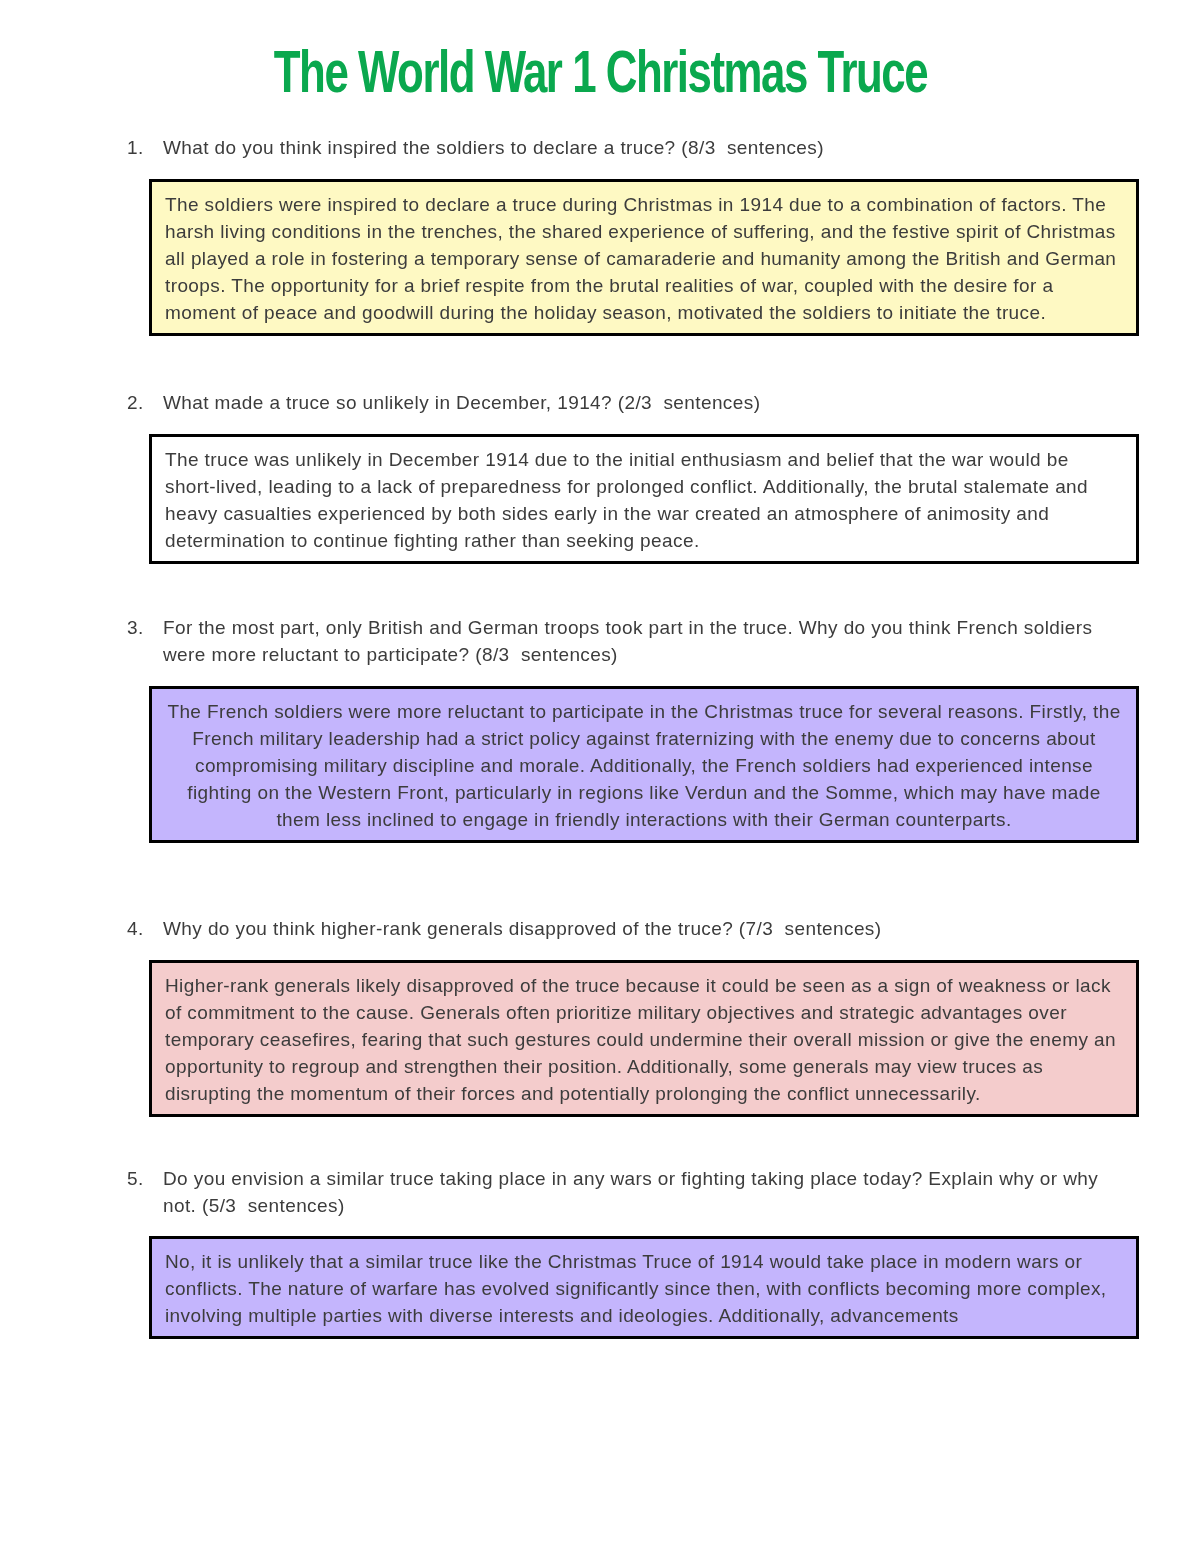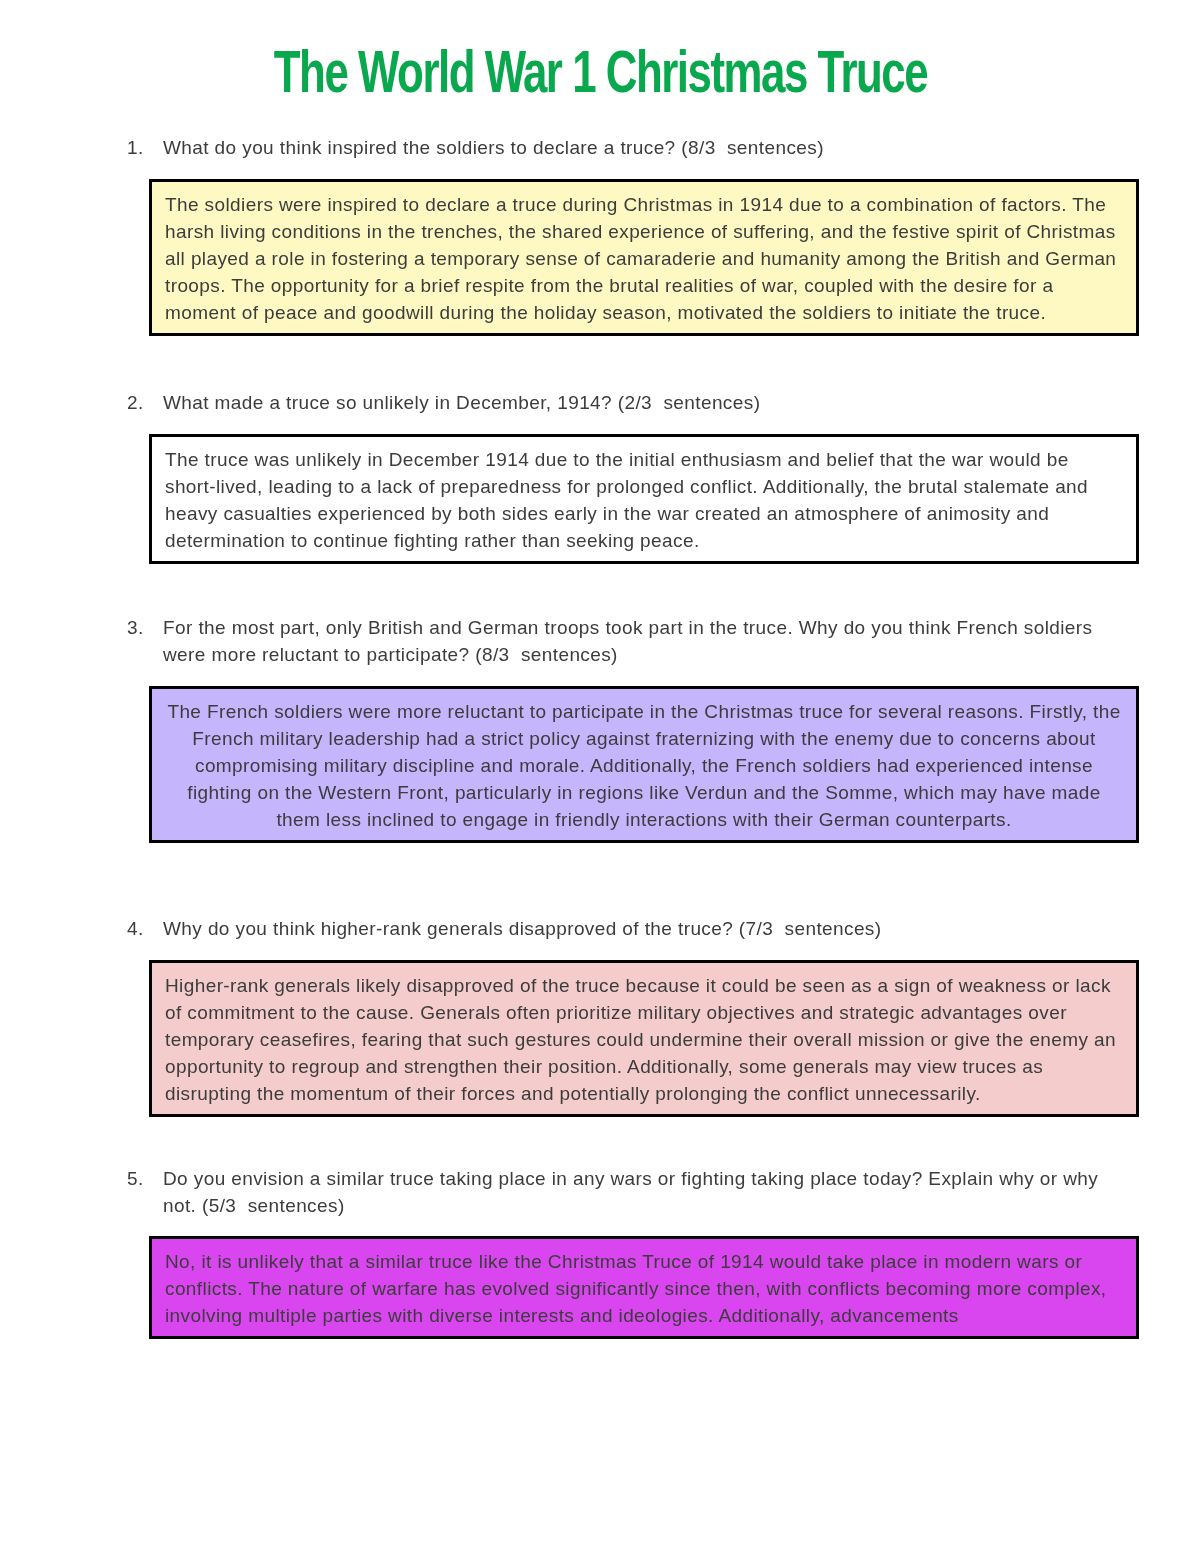--- a/index.html
+++ b/index.html
@@ -104,17 +104,17 @@
     <span class="q-text">Why do you think higher-rank generals disapproved of the truce? (7/3  sentences)</span>
   </div>
   <div class="answer-box" style="background-color: rgb(244, 204, 204);">
     <p class="answer-text">Higher-rank generals likely disapproved of the truce because it could be seen as a sign of weakness or lack of commitment to the cause. Generals often prioritize military objectives and strategic advantages over temporary ceasefires, fearing that such gestures could undermine their overall mission or give the enemy an opportunity to regroup and strengthen their position. Additionally, some generals may view truces as disrupting the momentum of their forces and potentially prolonging the conflict unnecessarily.</p>
   </div>
 
   <div class="question q5">
     <span class="q-num">5.</span>
     <span class="q-text">Do you envision a similar truce taking place in any wars or fighting taking place today? Explain why or why not. (5/3  sentences)</span>
   </div>
-  <div class="answer-box last" style="background-color: #d946ef;">
+  <div class="answer-box last" style="background-color: #c4b5fd;">
     <p class="answer-text">No, it is unlikely that a similar truce like the Christmas Truce of 1914 would take place in modern wars or conflicts. The nature of warfare has evolved significantly since then, with conflicts becoming more complex, involving multiple parties with diverse interests and ideologies. Additionally, advancements</p>
   </div>
 
 </div>
 
 </body></html>

